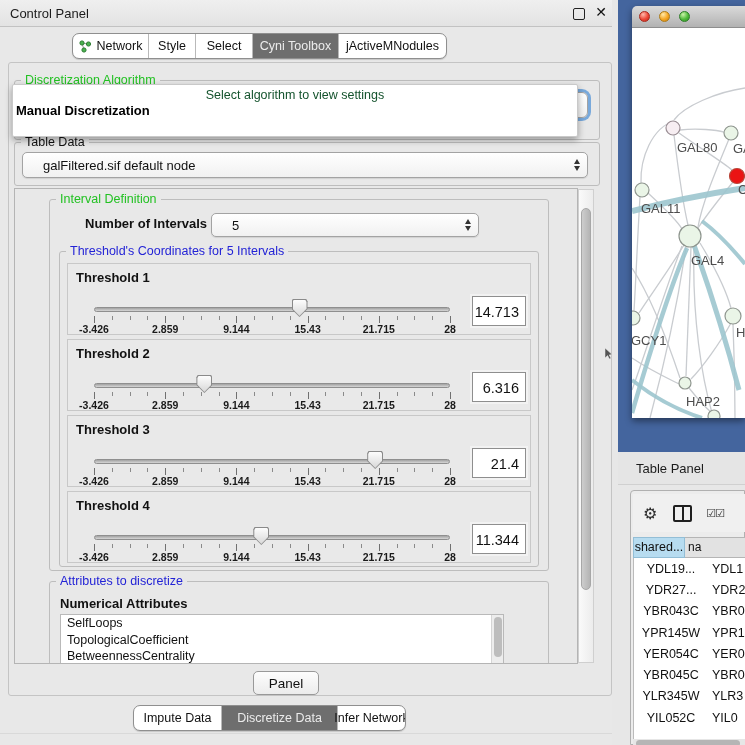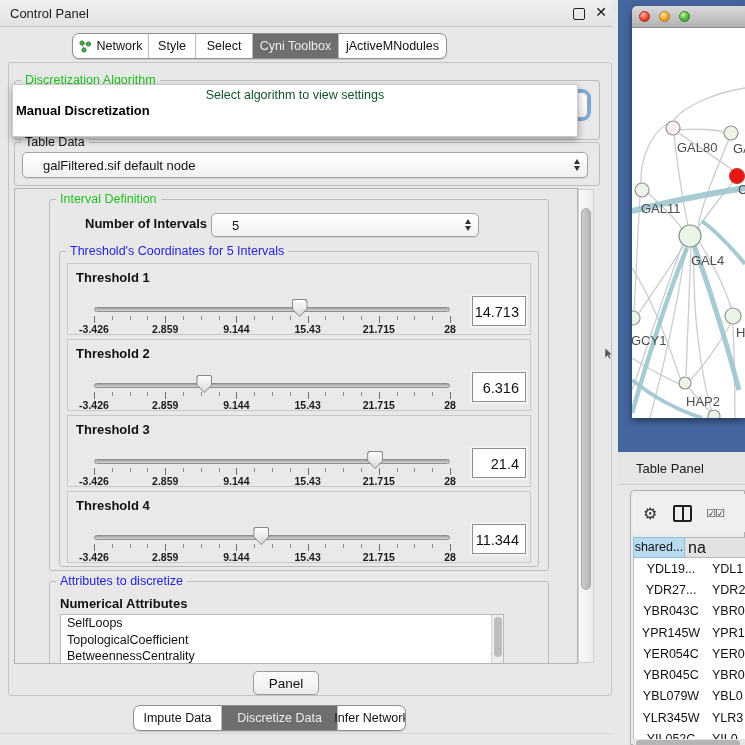--- a/index.html
+++ b/index.html
@@ -118,21 +118,21 @@
   #tpToolbar{position:absolute;left:633px;top:494px;width:112px;height:38px;background:#f0f0f0;
              display:flex;align-items:center;}
   #gearIcon{font-size:16px;color:#2e2e2e;margin-left:10px;}
   #splitIcon{width:15px;height:13px;border:2px solid #1f1f1f;border-radius:2px;margin-left:16px;position:relative;}
   #splitIcon::after{content:"";position:absolute;left:50%;top:0;bottom:0;width:2px;background:#1f1f1f;transform:translateX(-50%);}
   #checkIcons{font-size:11px;color:#2e2e2e;margin-left:14px;letter-spacing:-1px;}
   #tpHeader{position:absolute;left:633px;top:537px;width:112px;height:21px;display:flex;}
   #tpHeader .h1{width:52px;background:#b7dcf0;border:1px solid #93bed6;box-sizing:border-box;
                 font-size:12.5px;text-align:center;line-height:19px;}
   #tpHeader .h2{flex:1;background:#e2e2e2;border-top:1px solid #b5b5b5;border-bottom:1px solid #b5b5b5;
-                font-size:16px;line-height:19px;padding-left:3px;}
+                font-size:12px;line-height:19px;padding-left:3px;}
   #tpRows{position:absolute;left:633px;top:558px;width:112px;height:181px;background:#fff;
           border-left:1px solid #bbb;box-sizing:border-box;overflow:hidden;}
   .trow{display:flex;height:21.3px;align-items:center;}
   .trow .c1{width:74px;font-size:12.5px;text-align:center;}
   .trow .c2{flex:1;font-size:12.5px;padding-left:4px;white-space:nowrap;overflow:hidden;}
   #tpHScroll{left:633px;top:739px;width:112px;height:8px;background:#e6e6e6;}
   #tpHThumb{position:absolute;left:3px;top:1px;width:104px;height:7px;border-radius:4px;background:#b5b5b5;}
 
   #cursor{left:605px;top:348px;width:10px;height:12px;z-index:60;}
 </style>
@@ -490,24 +490,20 @@
       </div>
       <div class="trow">
         <div class="c1">YER054C</div>
         <div class="c2">YER0</div>
       </div>
       <div class="trow">
         <div class="c1">YBR045C</div>
         <div class="c2">YBR0</div>
       </div>
       <div class="trow">
-        <div class="c1">YBL079W</div>
-        <div class="c2">YBL0</div>
-      </div>
-      <div class="trow">
         <div class="c1">YLR345W</div>
         <div class="c2">YLR3</div>
       </div>
       <div class="trow">
         <div class="c1">YIL052C</div>
         <div class="c2">YIL0</div>
       </div>
     </div>
   <div id="tpHScroll" class="abs">
       <div id="tpHThumb"></div>

